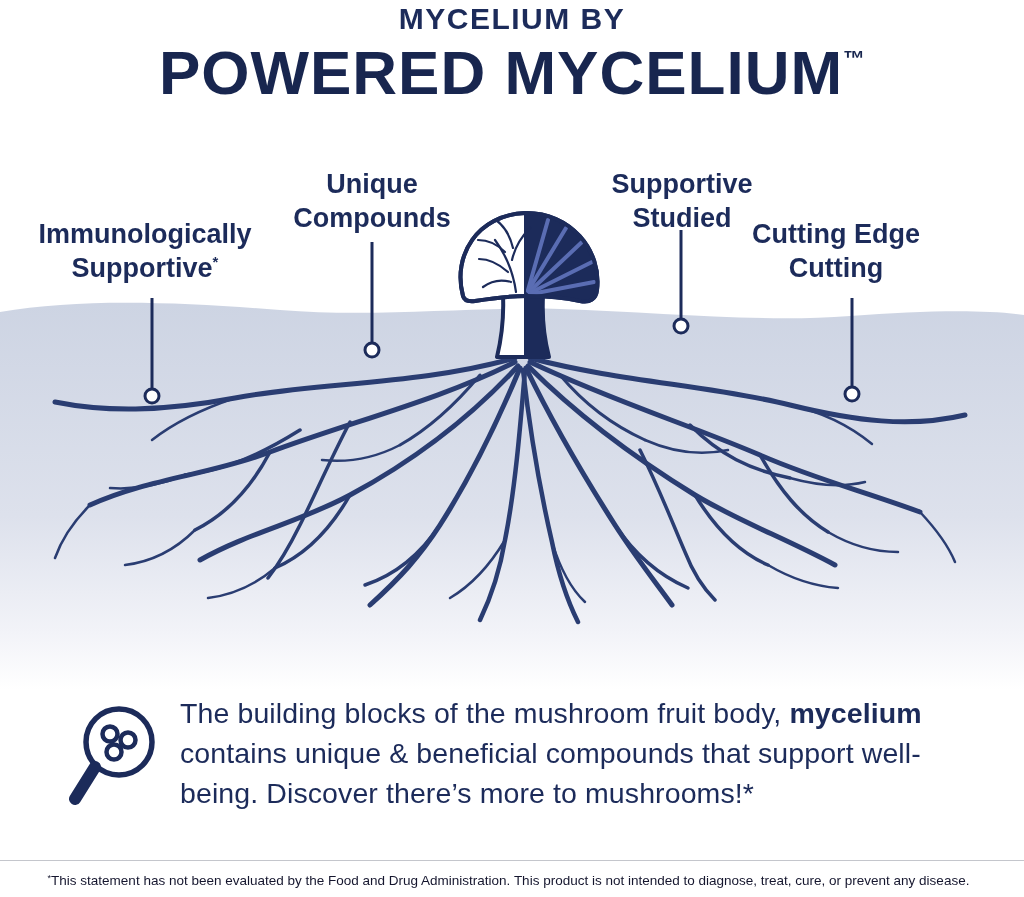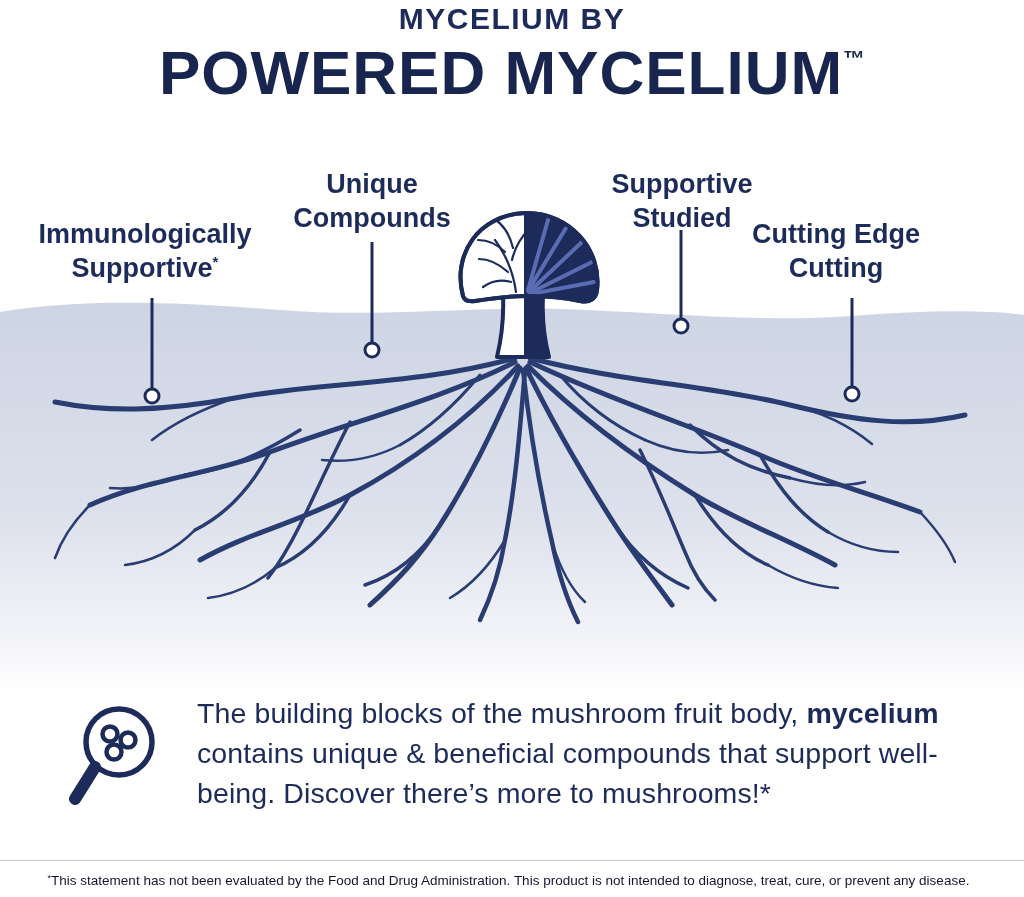--- a/index.html
+++ b/index.html
@@ -65,21 +65,21 @@
   .callout-unique   { left: 272px; top: 8px;   width: 200px; }
   .callout-clinical { left: 582px; top: 8px;   width: 200px; }
   .callout-cutting  { left: 726px; top: 58px;  width: 220px; }
 
   
   .body-row {
     position: absolute;
     top: 694px; left: 62px; right: 46px;
     display: flex;
     align-items: flex-start;
-    gap: 35px;
+    gap: 18px;
   }
   .magnifier-wrap { flex: 0 0 100px; padding-top: 6px; }
   .body-copy {
     font-size: 28.5px;
     font-weight: 500;
     line-height: 1.4;
     color: #1c2b5a;
     letter-spacing: 0.1px;
   }
   .body-copy b { font-weight: 800; }

